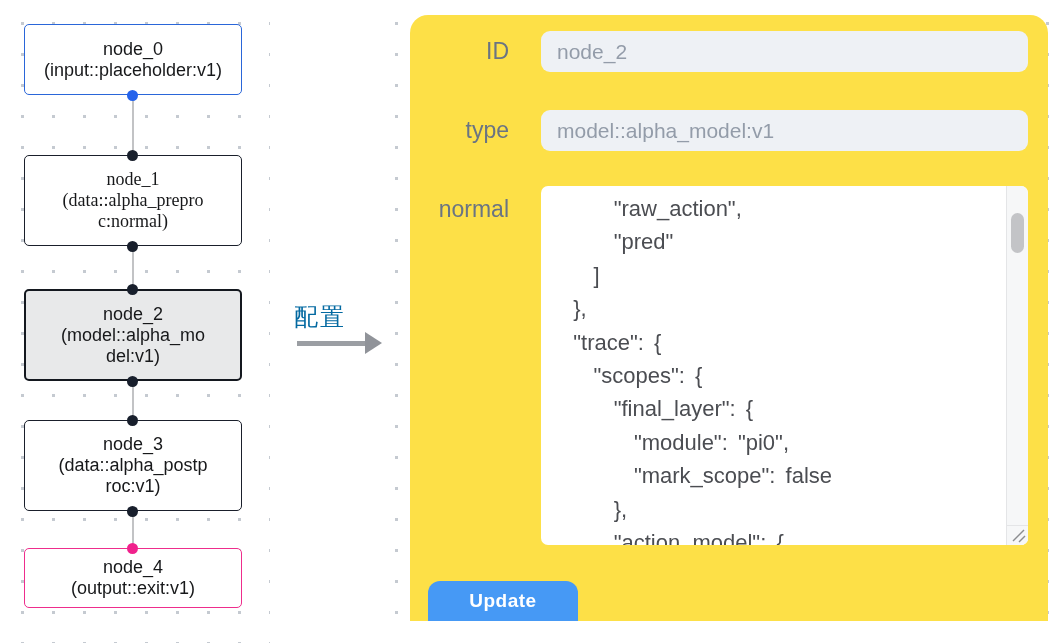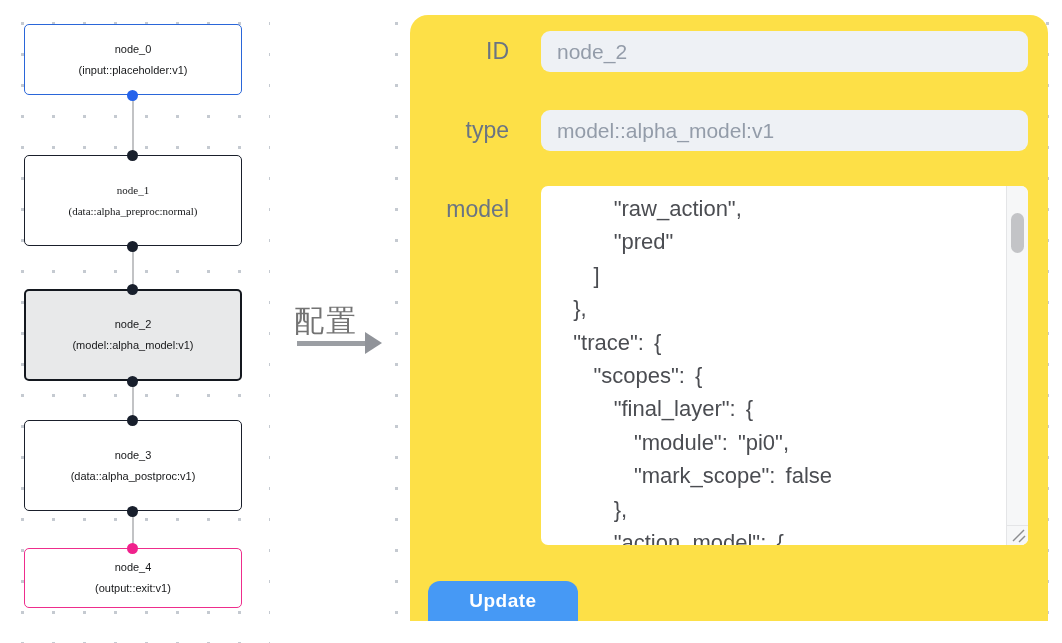--- a/index.html
+++ b/index.html
@@ -11,21 +11,21 @@
     background-image: radial-gradient(circle, #c5cad1 1.5px, transparent 1.7px);
     background-size: 31px 31px; }
   #grid-left  { left:0;   top:0; width:270px; height:643px; background-position:7px 8px; }
   #grid-right { left:375px; top:0; width:687px; height:621px; background-position:6px 8px; }
 
   
   .node { position:absolute; left:24px; width:218px; box-sizing:border-box;
           background:#ffffff; border:1.6px solid #1a1f2b; border-radius:5px;
           display:flex; align-items:center; justify-content:center;
           text-align:center; color:#17181a; z-index:2; }
-  .node .txt { width:152px; word-break:break-all; font-size:11px; line-height:21px; }
+  .node .txt { width:152px; word-break:break-all; font-size:18px; line-height:21px; }
   .n0 { top:24px;  height:71px; border-color:#2a66d9; }
   .n0 .txt { width:206px; }
   .n1 { top:155px; height:91px;font-family:Liberation Serif, serif; }
   .n2 { top:289px; height:92px; background:#e8e9ea; border-width:2.2px; border-color:#14181f; }
   .n3 { top:420px; height:91px; }
   .n4 { top:548px; height:60px; border-color:#ee2d8c; }
   .n4 .txt { width:206px; }
 
   .edge { position:absolute; left:132px; width:2px; background:#c2c3c5; z-index:1; }
   .e0 { top:95px;  height:60px; }
@@ -34,22 +34,22 @@
   .e3 { top:511px; height:37px; }
 
   .handle { position:absolute; left:127px; width:11px; height:11px;
             border-radius:50%; background:#181f2c; z-index:3; }
   .h0 { top:90px;  background:#2563eb; }
   .h1 { top:150px; } .h2 { top:241px; } .h3 { top:284px; } .h4 { top:376px; }
   .h5 { top:415px; } .h6 { top:506px; }
   .h7 { top:543px; background:#f0218c; }
 
   
-  .connector-label { position:absolute; left:294px; top:301px; font-size:30px;
-                     letter-spacing:2px; color:#737373; font-weight:500; z-index:4; }
+  .connector-label { position:absolute; left:294px; top:301px; font-size:24px;
+                     letter-spacing:2px; color:#0369a1; font-weight:500; z-index:4; }
   .arrow { position:absolute; left:297px; top:332px; width:88px; height:22px; z-index:4; }
   .arrow .shaft { position:absolute; left:0; top:9px; width:70px; height:5px; background:#9b9ea3; }
   .arrow .head  { position:absolute; left:68px; top:0; width:0; height:0;
                   border-top:11px solid transparent; border-bottom:11px solid transparent;
                   border-left:17px solid #909399; }
 
   
   .panel { position:absolute; left:410px; top:15px; width:638px; height:606px;
            background:#fde047; border-radius:18px 18px 0 0; z-index:5; }
   .field-label { position:absolute; left:0; width:99px; text-align:right;
@@ -127,21 +127,21 @@
     <div class="head"></div>
   </div>
 
   <div class="panel">
     <div class="field-label" id="label-id">ID</div>
     <input class="field-input" id="input-id" type="text" value="node_2" style="">
 
     <div class="field-label" id="label-type">type</div>
     <input class="field-input" id="input-type" type="text" value="model::alpha_model:v1" style="">
 
-    <div class="field-label" id="label-config">model</div>
+    <div class="field-label" id="label-config">normal</div>
     <div class="config-box">
       <pre class="config-text">      "raw_action",
       "pred"
     ]
   },
   "trace": {
     "scopes": {
       "final_layer": {
         "module": "pi0",
         "mark_scope": false

